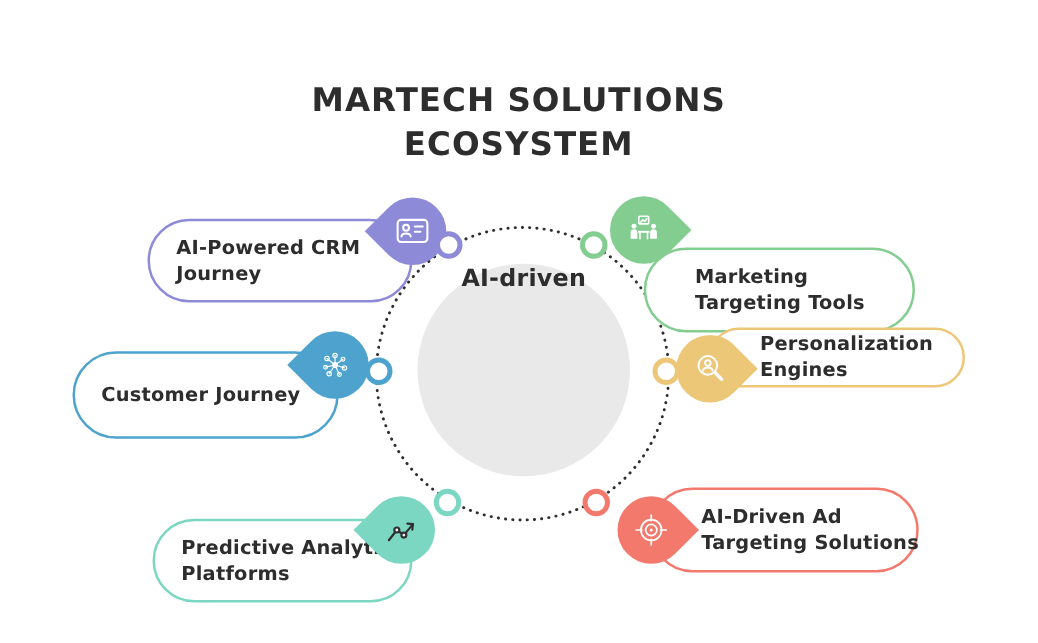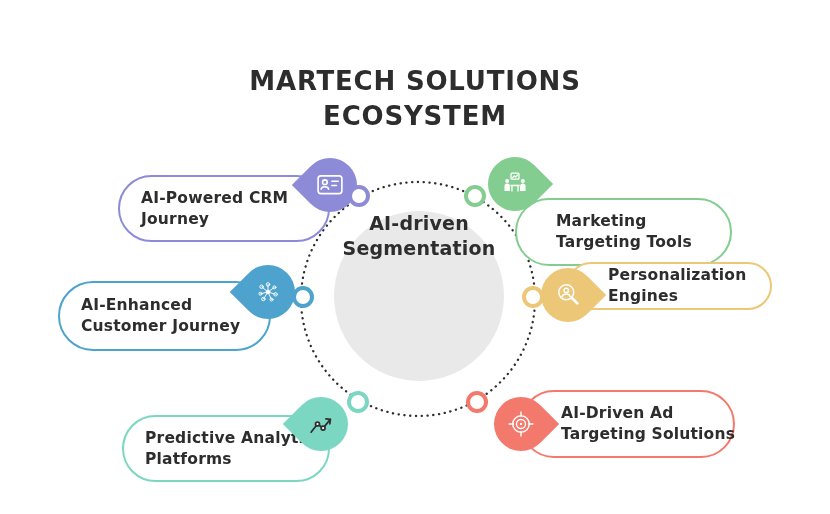--- a/index.html
+++ b/index.html
@@ -73,21 +73,20 @@
 
 <div id="stage" style="--text: #2d2d2d; --center-bg: #e9e9e9; --ring-color: #2e2e2e;">
 
   <div class="title">
     <span>MARTECH SOLUTIONS</span>
     <span>ECOSYSTEM</span>
   </div>
 
   <div class="hub">
     <span>AI-driven</span>
-    <span>Segmentation</span>
   </div>
 
   <svg class="ringsvg" width="830" height="514" aria-hidden="true">
     <circle cx="418" cy="299" r="117" fill="none" style="stroke:var(--ring-color,#2e2e2e)" stroke-width="2.3" stroke-dasharray="0.2 5.6" stroke-linecap="round"></circle>
   </svg>
 
   <div class="node left n0" style="--c: #8d8bd8; --ic: #ffffff;">
     <div class="pill">
       <div class="lbl">
         <span>AI-Powered CRM</span>
@@ -105,21 +104,20 @@
           <line x1="13.6" y1="12.4" x2="17.4" y2="12.4"></line>
         </svg>
       </span>
     </div>
     <div class="conn"></div>
   </div>
 
   <div class="node left n1" style="--c: #4da3cd; --ic: #ffffff;">
     <div class="pill">
       <div class="lbl">
-        <span>AI-Enhanced</span>
         <span>Customer Journey</span>
       </div>
     </div>
     <div class="badge">
       <span class="icon">
         <svg width="28" height="28" viewBox="0 0 24 24" fill="none" stroke-width="0.8" stroke-linecap="round">
           <line x1="12" y1="12" x2="12" y2="5.5"></line>
             <line x1="12" y1="12" x2="17.5" y2="8"></line>
           <line x1="12" y1="12" x2="18.5" y2="14"></line>
             <line x1="12" y1="12" x2="15" y2="18.5"></line>

